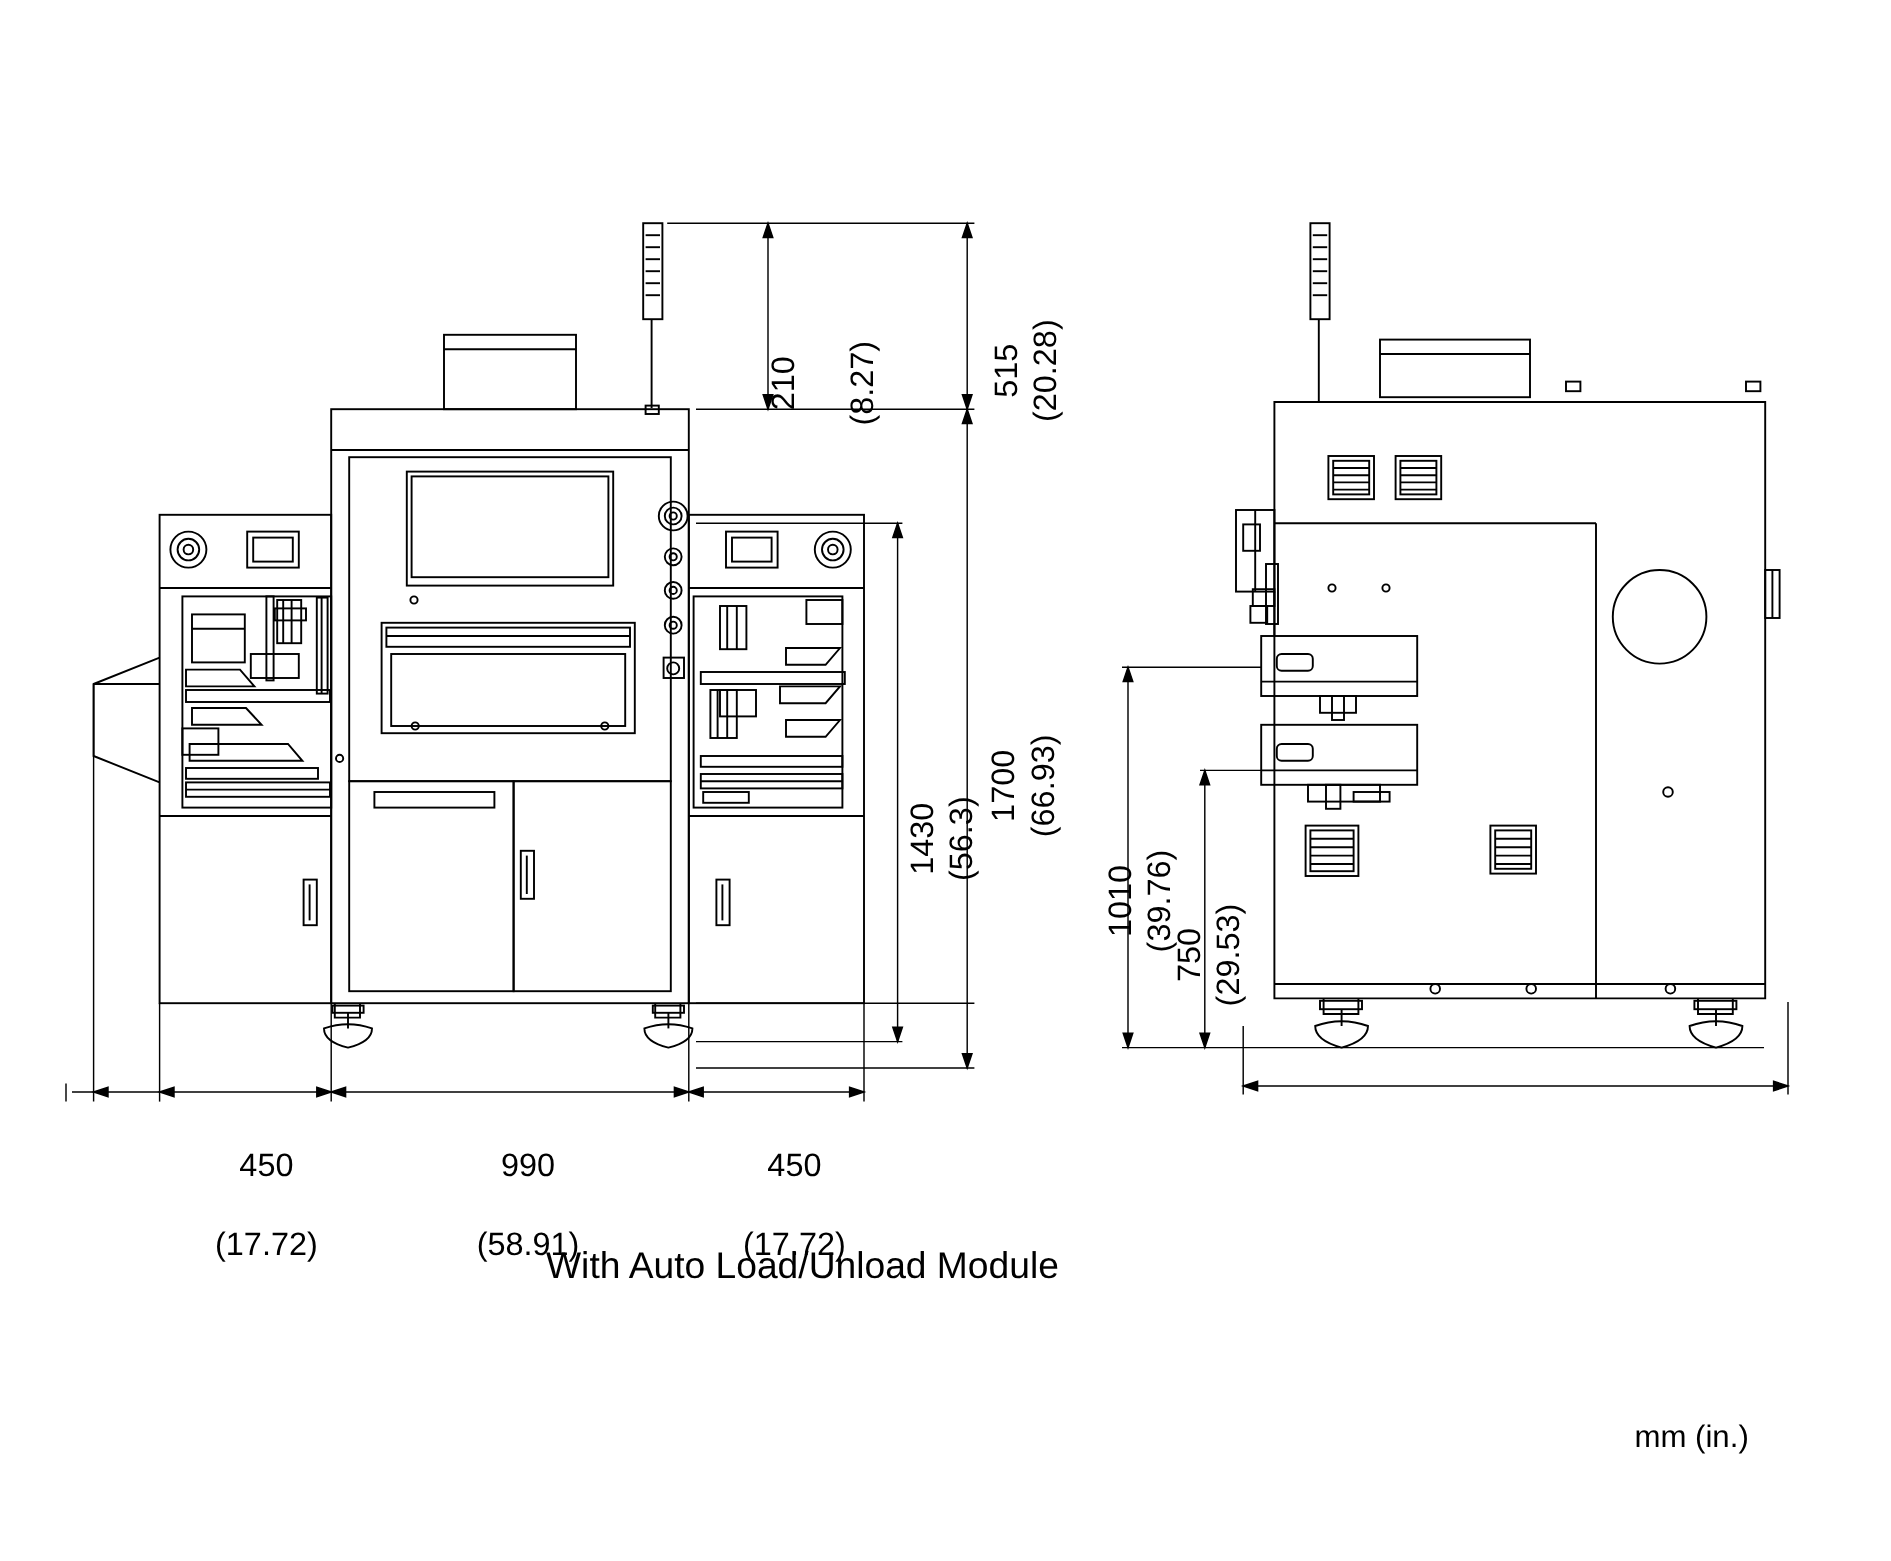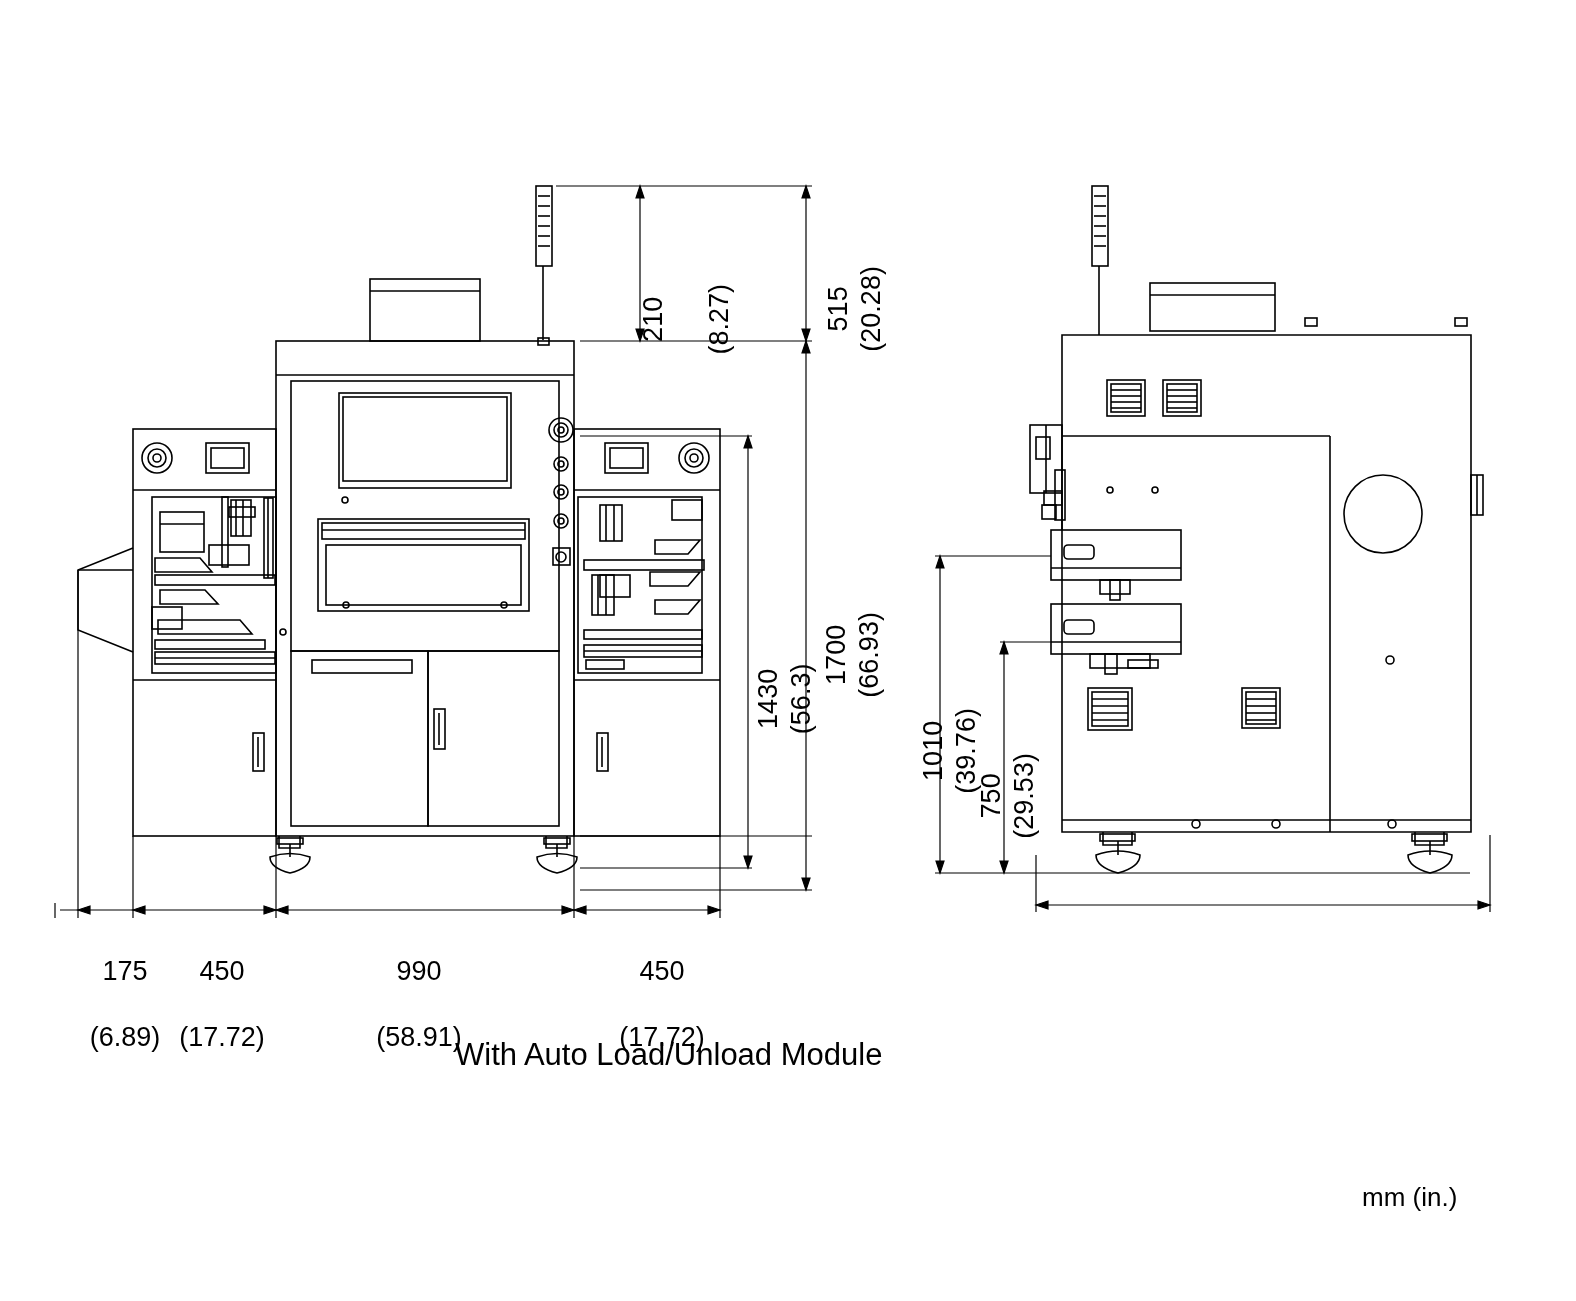--- a/index.html
+++ b/index.html
@@ -362,31 +362,27 @@
   <div class="dimlabel vert" style="left:690px; top:648px; width:190px; transform:rotate(-90deg);">
     <span>1430</span>
     <span>(56.3)</span>
   </div>
 
   <div class="dimlabel vert" style="left:748px; top:604px; width:210px; transform:rotate(-90deg);">
     <span>1700</span>
     <span>(66.93)</span>
   </div>
 
-  <div class="dimlabel" style="left:50px; top:922px; width:120px;">
-    <span>175</span><br>
-    <span>(6.89)</span>
-  </div>
 
   <div class="dimlabel" style="left:147px; top:922px; width:120px;">
     <span>450</span><br>
     <span>(17.72)</span>
   </div>
 
-  <div class="dimlabel" style="left:344px; top:922px; width:120px;">
+  <div class="dimlabel" style="left:365px; top:922px; width:120px;">
     <span>990</span><br>
     <span>(58.91)</span>
   </div>
 
   <div class="dimlabel" style="left:587px; top:922px; width:120px;">
     <span>450</span><br>
     <span>(17.72)</span>
   </div>
 
   <div class="dimlabel vert" style="left:835px; top:700px; width:230px; transform:rotate(-90deg);">

